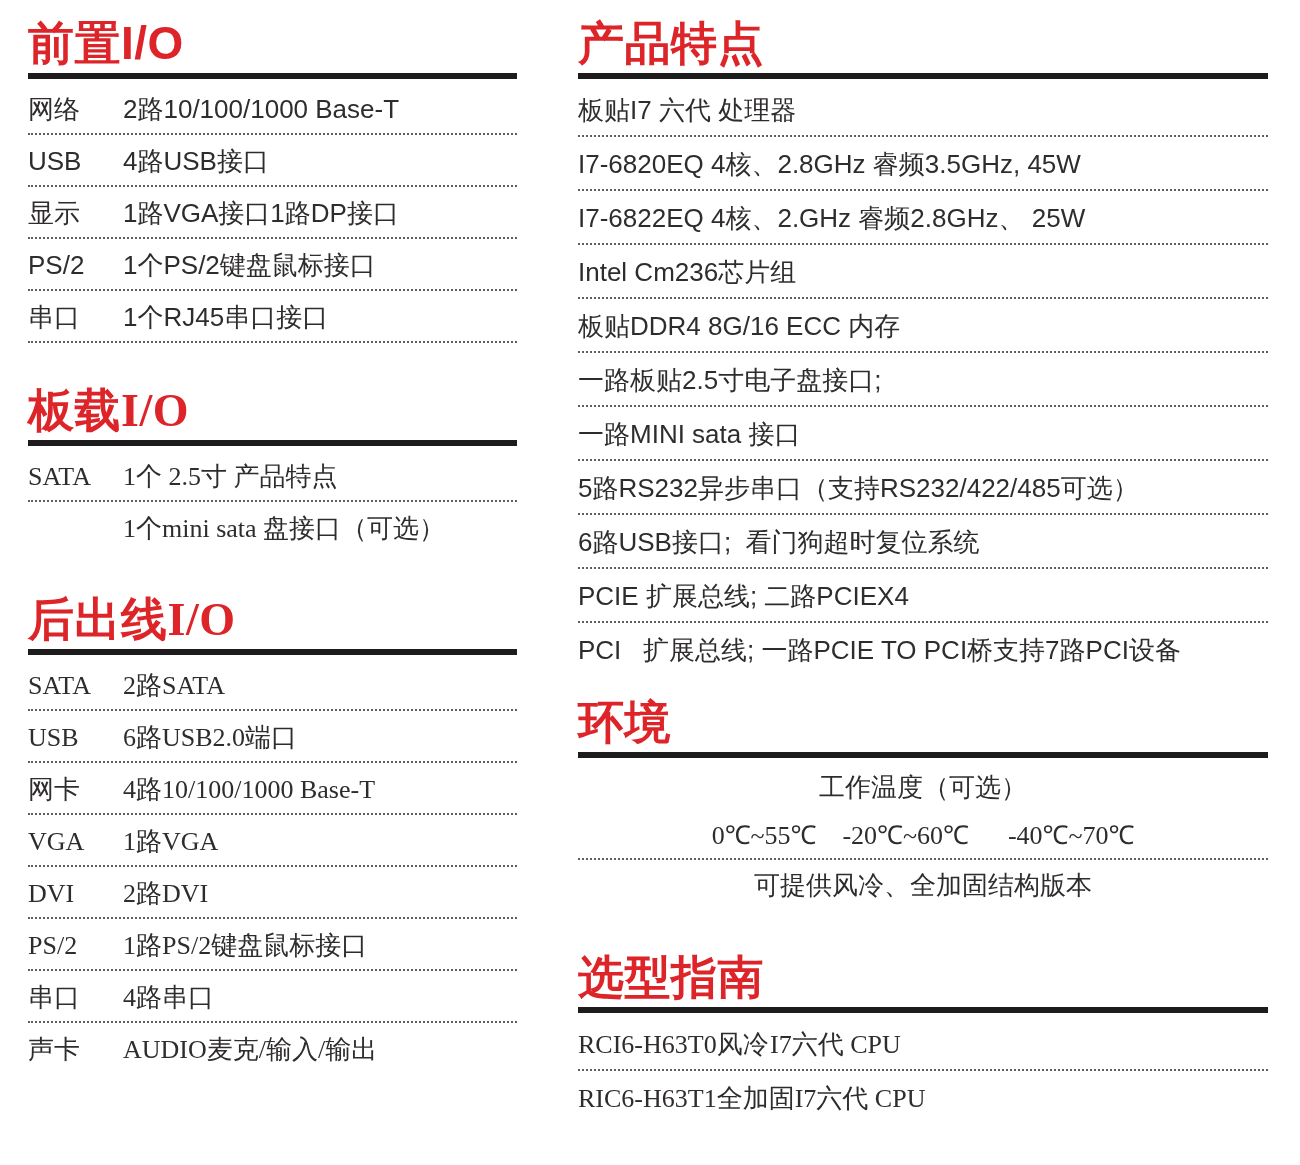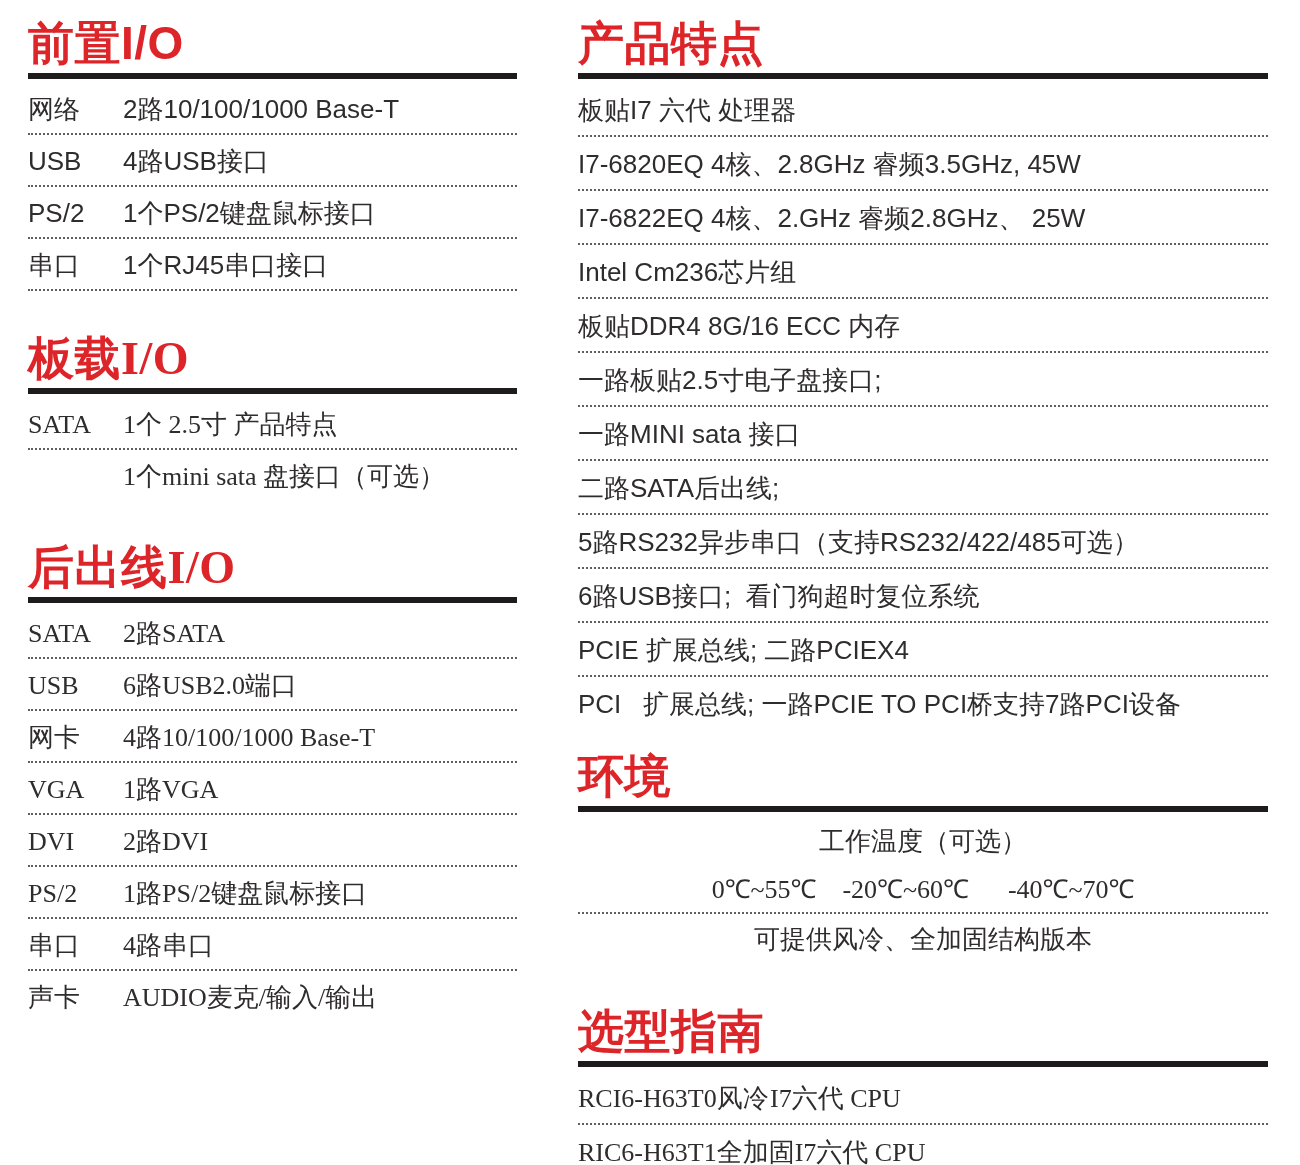--- a/index.html
+++ b/index.html
@@ -80,20 +80,24 @@
         <div class="rows">
           <div class="row">
             <span class="kv-label">网络</span>
             <span class="kv-value">2路10/100/1000 Base-T</span>
           </div>
           <div class="row">
             <span class="kv-label">USB</span>
             <span class="kv-value">4路USB接口</span>
           </div>
           <div class="row">
+            <span class="kv-label">显示</span>
+            <span class="kv-value">1路VGA接口1路DP接口</span>
+          </div>
+          <div class="row">
             <span class="kv-label">PS/2</span>
             <span class="kv-value">1个PS/2键盘鼠标接口</span>
           </div>
           <div class="row">
             <span class="kv-label">串口</span>
             <span class="kv-value">1个RJ45串口接口</span>
           </div>
         </div>
       </section>
       <section class="section section-onboard-io">
@@ -169,23 +173,20 @@
           <div class="row">
             <span class="kv-value">板贴DDR4 8G/16 ECC 内存</span>
           </div>
           <div class="row">
             <span class="kv-value">一路板贴2.5寸电子盘接口;</span>
           </div>
           <div class="row">
             <span class="kv-value">一路MINI sata 接口</span>
           </div>
           <div class="row">
-            <span class="kv-value">二路SATA后出线;</span>
-          </div>
-          <div class="row">
             <span class="kv-value">5路RS232异步串口（支持RS232/422/485可选）</span>
           </div>
           <div class="row">
             <span class="kv-value">6路USB接口;  看门狗超时复位系统</span>
           </div>
           <div class="row">
             <span class="kv-value">PCIE 扩展总线; 二路PCIEX4</span>
           </div>
           <div class="row no-sep">
             <span class="kv-value">PCI   扩展总线; 一路PCIE TO PCI桥支持7路PCI设备</span>

